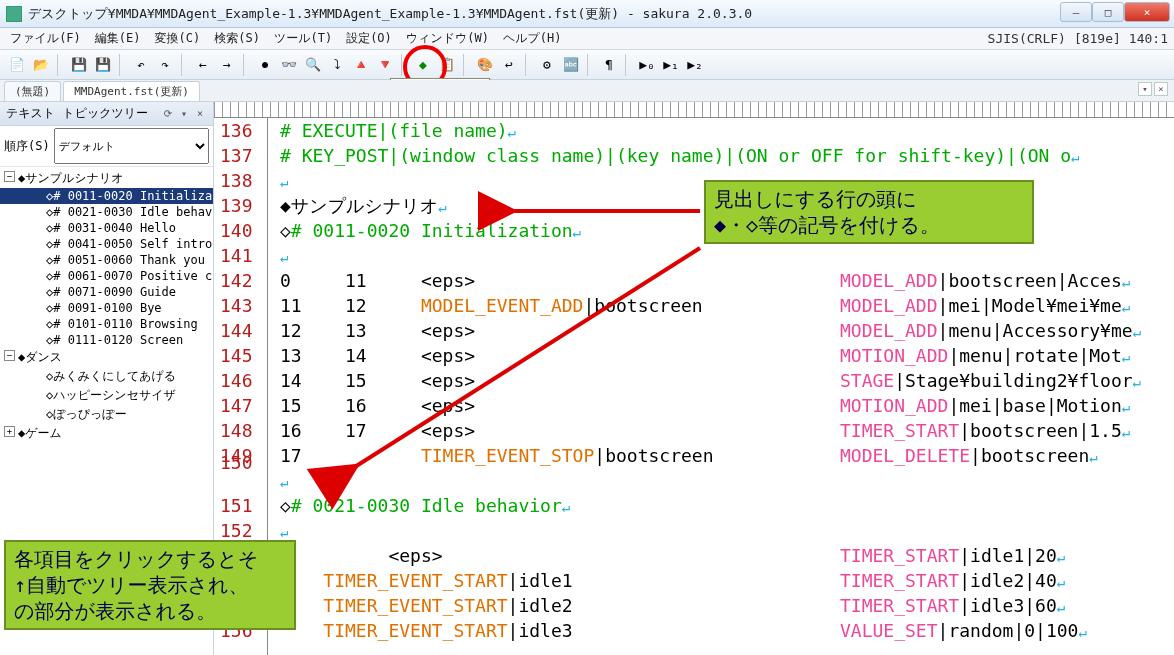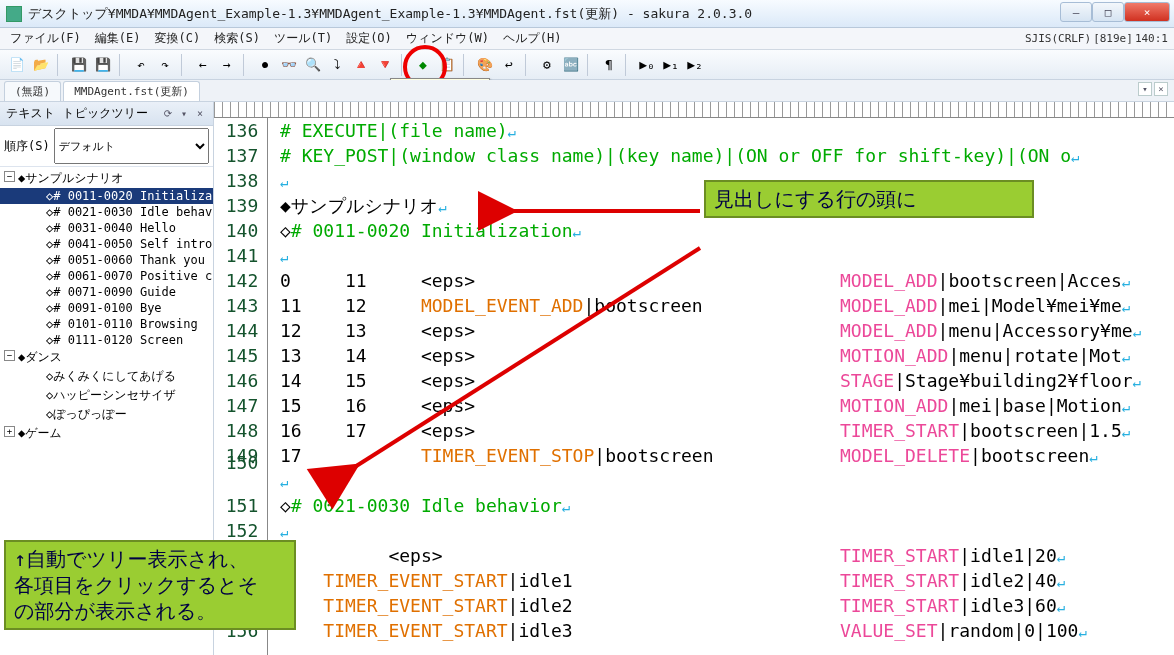--- a/index.html
+++ b/index.html
@@ -9,21 +9,21 @@
   .titlebar { height: 28px; background: linear-gradient(#f7fbff,#dbe9f8); border-bottom:1px solid #b8c8da; display:flex; align-items:center; padding:0 6px; position:relative;}
   .titlebar .icon { width:16px;height:16px;background:#4a8; border:1px solid #396; margin-right:6px;}
   .titlebar .title { flex:1; color:#222; font-size:13px;}
   .wbtns { display:flex; gap:0; position:absolute; right:4px; top:2px;}
   .wbtn { width:32px; height:20px; background:linear-gradient(#f3f7fb,#d6e4f2); border:1px solid #a7bdd6; border-radius:3px; display:flex;align-items:center;justify-content:center; font-size:11px; color:#445;}
   .wbtn.close { background:linear-gradient(#f07a6a,#d03020); color:#fff; width:46px;}
   
   
   .menubar { height:22px; background:#f4f6fa; display:flex; align-items:center; padding:0 4px; gap:2px; border-bottom:1px solid #d0d8e2; position:relative;}
   .menu-item { padding:2px 6px; cursor:default; color:#222;}
-  .menubar .status-right { position:absolute; right:6px; font-size:11px; color:#333; display:flex; gap:2px;}
+  .menubar .status-right { position:absolute; right:6px; font-size:13px; color:#333; display:flex; gap:8px;}
   
   
   .toolbar { height:30px; background:linear-gradient(#fafcfe,#e6edf5); border-bottom:1px solid #c8d3e0; display:flex; align-items:center; padding:0 6px; gap:2px;}
   .tbtn { width:22px; height:22px; display:flex; align-items:center; justify-content:center; border:1px solid transparent; border-radius:2px; font-size:13px;}
   .tsep { width:6px; height:22px; border-left:1px solid #c0cad8; margin:0 3px;}
   .outline-circled { position:relative; }
   .red-circle { position:absolute; width:44px;height:44px; border:4px solid #e00; border-radius:50%; left:-10px; top:-10px; pointer-events:none;}
   
   
   .tabrow { height:22px; background:#eef2f7; display:flex; align-items:flex-end; padding:0 4px; border-bottom:1px solid #c8d3e0; position:relative;}
@@ -47,21 +47,21 @@
   .tree-item.lvl2 { padding-left:46px;}
   .tree-item.selected { background:#1a3a7a; color:#fff;}
   .tree-item .exp { position:absolute; left:4px; width:11px;height:11px; border:1px solid #888; background:#fff; font-size:9px; line-height:9px; text-align:center; top:2px;}
   
   
   .editor { flex:1; background:#fff; position:relative; overflow:hidden;}
   .ruler { height:16px; background:#fff; border-bottom:1px solid #888; position:relative; font-size:9px; color:#666;}
   .ruler::before{content:""; position:absolute; left:0;right:0;top:0;bottom:0; background:repeating-linear-gradient(90deg,#999 0,#999 1px,transparent 1px,transparent 8px);}
   .gutter { position:absolute; left:0; top:16px; bottom:0; width:54px; background:#fff; border-right:1px solid #888; }
   .lines { position:absolute; left:54px; right:0; top:16px; bottom:0; font-family:"Consolas","MS Gothic",monospace; font-size:18px; line-height:25px; white-space:pre;}
-  .ln { position:absolute; left:6px; width:44px; text-align:center; color:#14532d; font-family:"Consolas",monospace; font-size:18px; line-height:25px;}
+  .ln { position:absolute; left:6px; width:44px; text-align:left; color:#b91c1c; font-family:"Consolas",monospace; font-size:18px; line-height:25px;}
   .row { position:absolute; left:12px; right:0; height:25px;}
   .tok-cmt { color:#0a0;}
   .tok-key { color:#e07000;}
   .tok-blue { color:#ec4899;}
   .tok-black { color:#000;}
   .eol { color:#28b0e0; font-size:14px;}
   
   
   .overlay { position:absolute; pointer-events:none; }
   .callout { background:#9acd32; border:2px solid #6b8e23; color:#004; font-size:20px; padding:4px 8px; line-height:1.3;}
@@ -211,20 +211,21 @@
         <div class="ln" style="top: 450px;">154</div>
         <div class="ln" style="top: 475px;">155</div>
         <div class="ln" style="top: 500px;">156</div>
       </div>
     <div class="lines" id="lines"><div class="row" style="top: 0px;"><span class="tok-cmt"># EXECUTE|(file name)</span><span class="eol">↵</span></div><div class="row" style="top: 25px;"><span class="tok-cmt"># KEY_POST|(window class name)|(key name)|(ON or OFF for shift-key)|(ON o</span><span class="eol">↵</span></div><div class="row" style="top: 50px;"><span class="eol">↵</span></div><div class="row" style="top: 75px;"><span class="tok-black">◆サンプルシナリオ</span><span class="eol">↵</span></div><div class="row" style="top: 100px;"><span class="tok-black">◇</span><span class="tok-cmt"># 0011-0020 Initialization</span><span class="eol">↵</span></div><div class="row" style="top: 125px;"><span class="eol">↵</span></div><div class="row" style="top: 150px;"><span class="tok-black">0  </span>   <span class="tok-black">11 </span>    <span class="tok-black">&lt;eps&gt;</span><span style="position:absolute;left:560px"><span class="tok-blue">MODEL_ADD</span><span class="tok-black">|bootscreen|Acces</span><span class="eol">↵</span></span></div><div class="row" style="top: 175px;"><span class="tok-black">11 </span>   <span class="tok-black">12 </span>    <span class="tok-key">MODEL_EVENT_ADD</span><span class="tok-black">|bootscreen</span><span style="position:absolute;left:560px"><span class="tok-blue">MODEL_ADD</span><span class="tok-black">|mei|Model¥mei¥me</span><span class="eol">↵</span></span></div><div class="row" style="top: 200px;"><span class="tok-black">12 </span>   <span class="tok-black">13 </span>    <span class="tok-black">&lt;eps&gt;</span><span style="position:absolute;left:560px"><span class="tok-blue">MODEL_ADD</span><span class="tok-black">|menu|Accessory¥me</span><span class="eol">↵</span></span></div><div class="row" style="top: 225px;"><span class="tok-black">13 </span>   <span class="tok-black">14 </span>    <span class="tok-black">&lt;eps&gt;</span><span style="position:absolute;left:560px"><span class="tok-blue">MOTION_ADD</span><span class="tok-black">|menu|rotate|Mot</span><span class="eol">↵</span></span></div><div class="row" style="top: 250px;"><span class="tok-black">14 </span>   <span class="tok-black">15 </span>    <span class="tok-black">&lt;eps&gt;</span><span style="position:absolute;left:560px"><span class="tok-blue">STAGE</span><span class="tok-black">|Stage¥building2¥floor</span><span class="eol">↵</span></span></div><div class="row" style="top: 275px;"><span class="tok-black">15 </span>   <span class="tok-black">16 </span>    <span class="tok-black">&lt;eps&gt;</span><span style="position:absolute;left:560px"><span class="tok-blue">MOTION_ADD</span><span class="tok-black">|mei|base|Motion</span><span class="eol">↵</span></span></div><div class="row" style="top: 300px;"><span class="tok-black">16 </span>   <span class="tok-black">17 </span>    <span class="tok-black">&lt;eps&gt;</span><span style="position:absolute;left:560px"><span class="tok-blue">TIMER_START</span><span class="tok-black">|bootscreen|1.5</span><span class="eol">↵</span></span></div><div class="row" style="top: 325px;"><span class="tok-black">17 </span>   <span class="tok-black">   </span>    <span class="tok-key">TIMER_EVENT_STOP</span><span class="tok-black">|bootscreen</span><span style="position:absolute;left:560px"><span class="tok-blue">MODEL_DELETE</span><span class="tok-black">|bootscreen</span><span class="eol">↵</span></span></div><div class="row" style="top: 350px;"><span class="eol">↵</span></div><div class="row" style="top: 375px;"><span class="tok-black">◇</span><span class="tok-cmt"># 0021-0030 Idle behavior</span><span class="eol">↵</span></div><div class="row" style="top: 400px;"><span class="eol">↵</span></div><div class="row" style="top: 425px;">   <span class="tok-black">   </span>    <span class="tok-black">&lt;eps&gt;</span><span style="position:absolute;left:560px"><span class="tok-blue">TIMER_START</span><span class="tok-black">|idle1|20</span><span class="eol">↵</span></span></div><div class="row" style="top: 450px;">    <span class="tok-key">TIMER_EVENT_START</span><span class="tok-black">|idle1</span><span style="position:absolute;left:560px"><span class="tok-blue">TIMER_START</span><span class="tok-black">|idle2|40</span><span class="eol">↵</span></span></div><div class="row" style="top: 475px;">    <span class="tok-key">TIMER_EVENT_START</span><span class="tok-black">|idle2</span><span style="position:absolute;left:560px"><span class="tok-blue">TIMER_START</span><span class="tok-black">|idle3|60</span><span class="eol">↵</span></span></div><div class="row" style="top: 500px;">    <span class="tok-key">TIMER_EVENT_START</span><span class="tok-black">|idle3</span><span style="position:absolute;left:560px"><span class="tok-blue">VALUE_SET</span><span class="tok-black">|random|0|100</span><span class="eol">↵</span></span></div></div>
   </div>
 </div>
 
 <div class="overlay callout" style="left:704px; top:180px; width:330px;">
   <div>見出しにする行の頭に</div>
+  <div>◆・◇等の記号を付ける。</div>
 </div>
 
 <svg class="arrow" style="left:500px; top:196px;" width="210" height="30">
   <defs>
       <marker id="ah1" markerWidth="12" markerHeight="12" refX="2" refY="5" orient="auto">
         <path d="M10,0 L0,5 L10,10 z" fill="#d00"></path>
       </marker>
     </defs>
   <line x1="200" y1="15" x2="10" y2="15" stroke="#d00" stroke-width="4" marker-end="url(#ah1)"></line>
 </svg>
@@ -232,16 +233,16 @@
 <svg class="arrow" style="left:330px; top:240px;" width="380" height="250">
   <defs>
       <marker id="ah2" markerWidth="14" markerHeight="14" refX="3" refY="6" orient="auto">
         <path d="M12,0 L0,6 L12,12 z" fill="#d00"></path>
       </marker>
     </defs>
   <line x1="370" y1="8" x2="20" y2="230" stroke="#d00" stroke-width="4" marker-end="url(#ah2)"></line>
 </svg>
 
 <div class="overlay callout" style="left:4px; top:540px; width:292px;">
+  <div>各項目をクリックするとそ</div>
   <div>↑自動でツリー表示され、</div>
-  <div>各項目をクリックするとそ</div>
   <div>の部分が表示される。</div>
 </div>
 
 </body></html>

